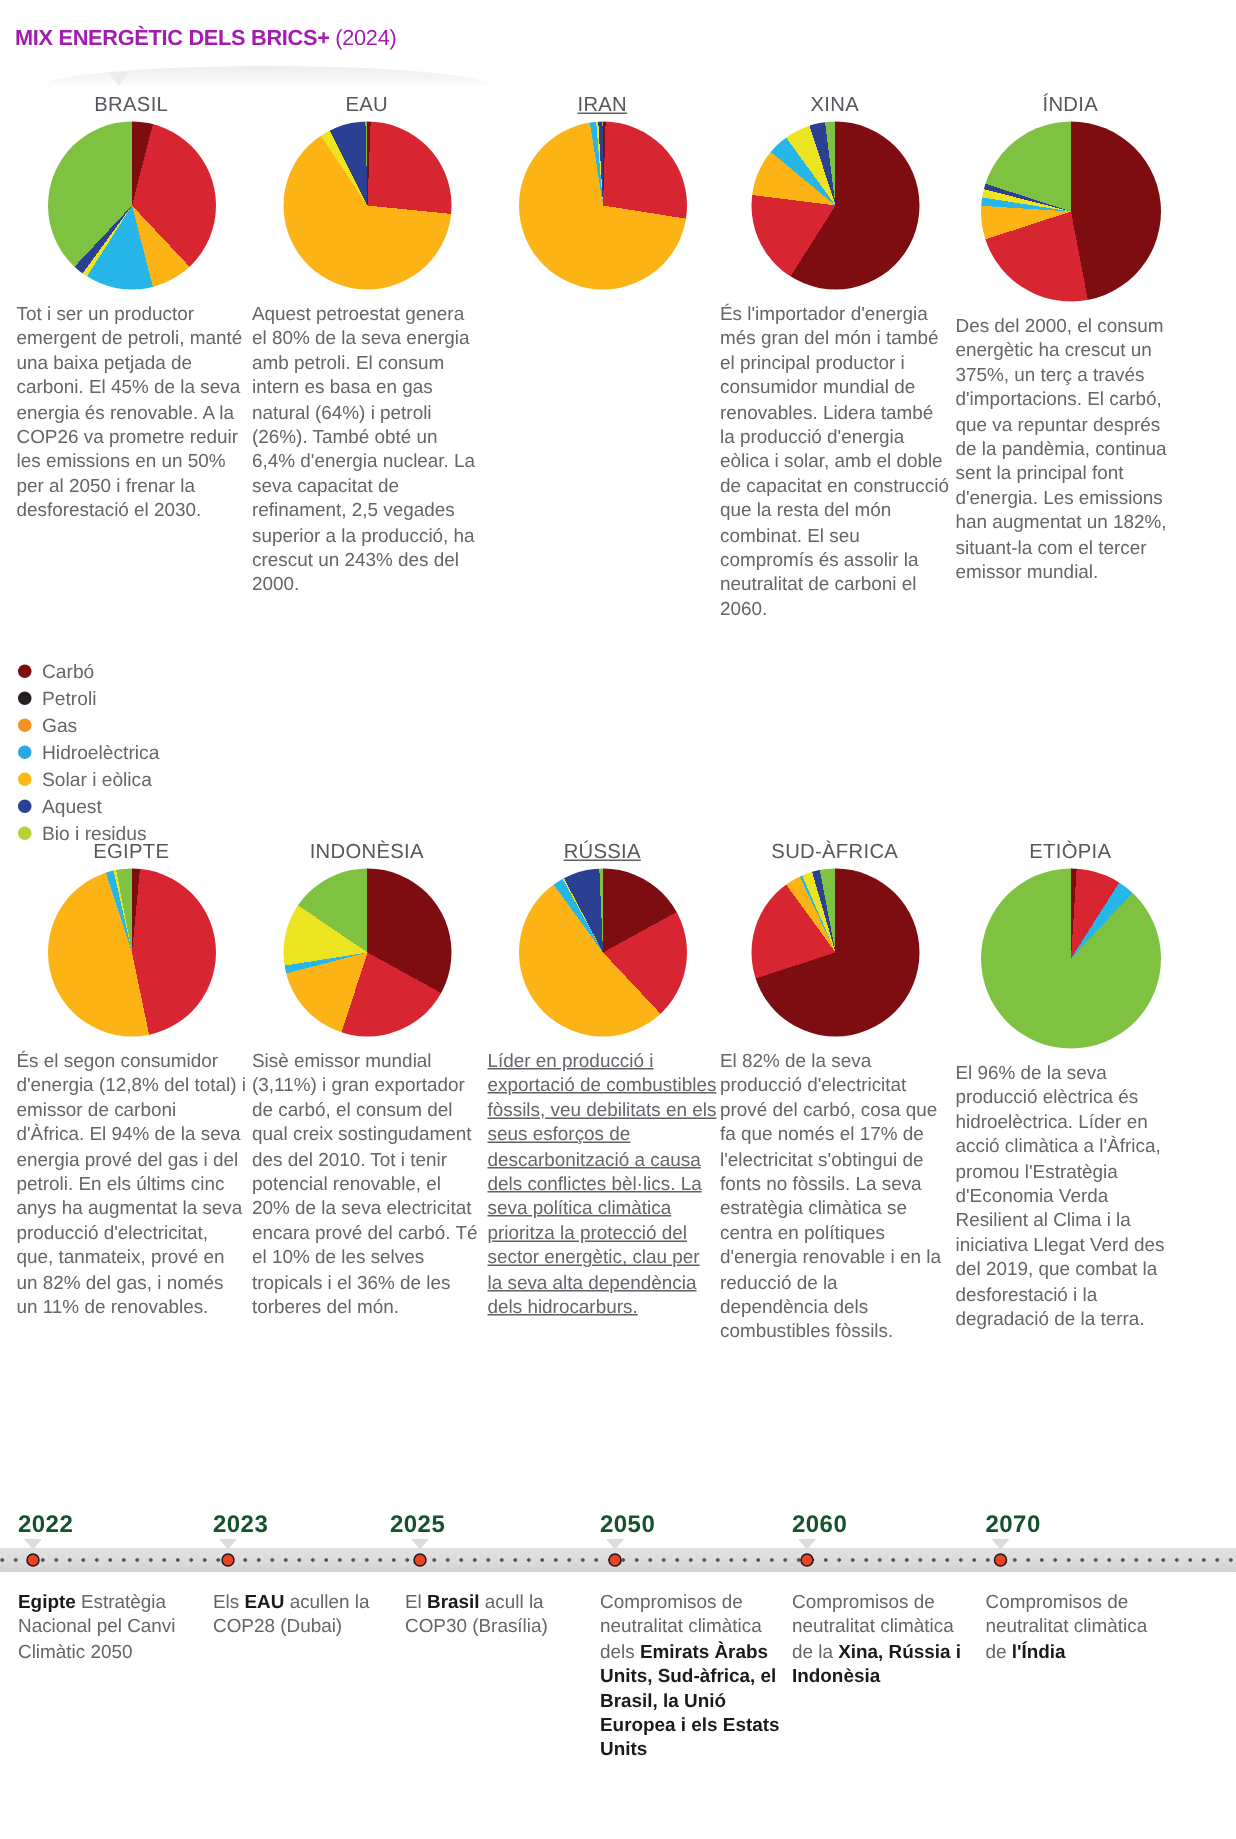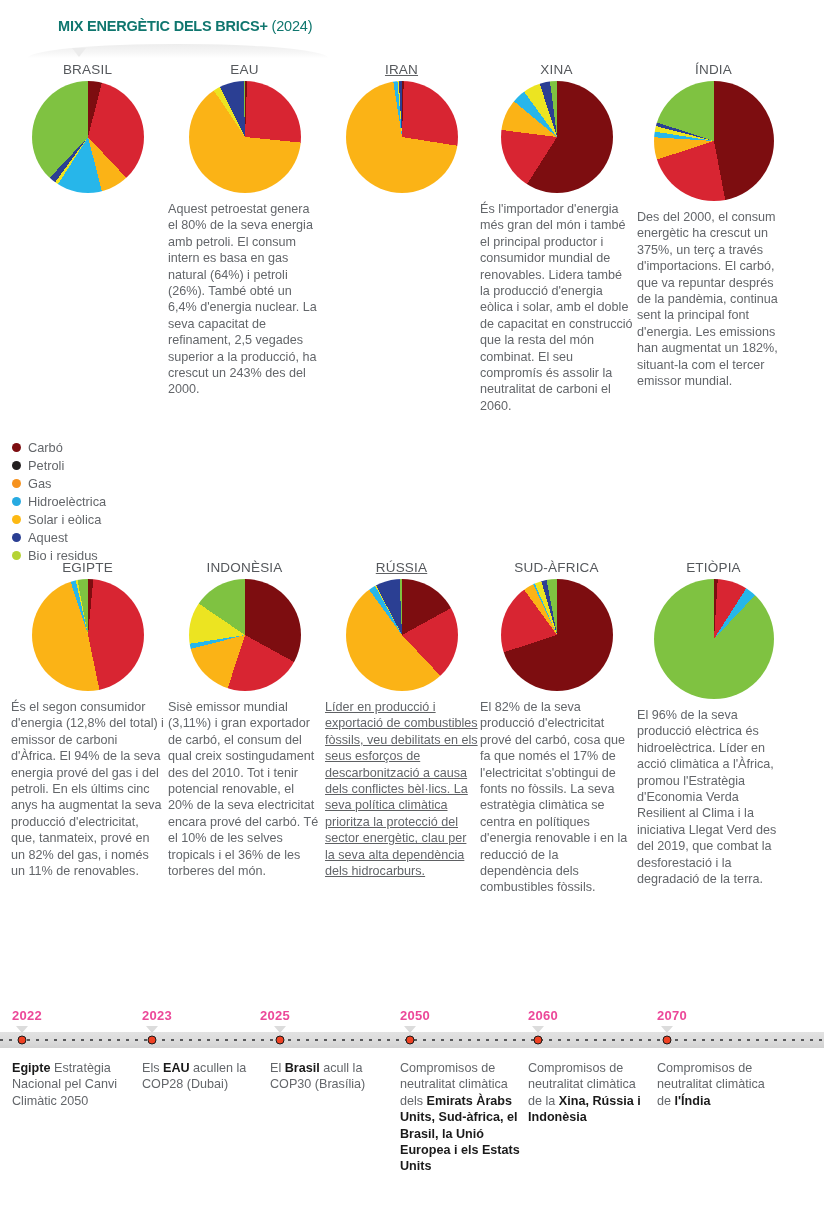--- a/index.html
+++ b/index.html
@@ -13,23 +13,22 @@
     overflow: hidden;
   }
   .page { position: relative; width: 824px; height: 1226px; }
 
   
   .header-title {
     position: absolute;
     left: 10px; top: 18px;
     font-size: 14.5px;
     letter-spacing: -0.2px;
-    color: #0f766e;
+    color: #a21caf;
     white-space: nowrap;
-    margin-left: 48px;
   }
   .header-title .bold { font-weight: bold; }
   .header-title .year { font-weight: normal; }
 
   .header-band {
     position: absolute;
     left: 28px; top: 44px;
     width: 300px; height: 14px;
     background: linear-gradient(to bottom, #ededed 0%, #f7f7f7 65%, #ffffff 100%);
     border-radius: 50% / 100% 100% 0 0;
@@ -117,23 +116,23 @@
 
   
   .timeline {
     position: absolute;
     left: 0; top: 1008px;
     width: 824px;
   }
   .tl-years { position: relative; height: 20px; }
   .tl-year {
     position: absolute;
-    font-size: 13px;
+    font-size: 16px;
     font-weight: bold;
-    color: #ec4899;
+    color: #14532d;
     letter-spacing: 0.3px;
   }
   .tl-bar {
     position: relative;
     margin-top: 4px;
     height: 16px;
     background: linear-gradient(to bottom, #e2e2e2 0%, #dcdcdc 50%, #d2d2d2 100%);
   }
   .tl-dots {
     position: absolute;
@@ -186,20 +185,21 @@
   <div class="header-band"></div>
   <div class="header-notch"></div>
 
   <div class="row row1">
     <div class="cell c0">
       <div class="country-name">BRASIL</div>
       <div class="pie-wrap">
         <div class="pie-shadow"></div>
         <div class="pie" style="background: conic-gradient(rgb(125, 13, 16) 0deg, rgb(125, 13, 16) 14.4deg, rgb(216, 37, 50) 14.4deg, rgb(216, 37, 50) 136.8deg, rgb(251, 179, 22) 136.8deg, rgb(251, 179, 22) 165.6deg, rgb(39, 182, 234) 165.6deg, rgb(39, 182, 234) 212.4deg, rgb(236, 228, 33) 212.4deg, rgb(236, 228, 33) 216deg, rgb(43, 63, 147) 216deg, rgb(43, 63, 147) 223.2deg, rgb(127, 194, 65) 223.2deg, rgb(127, 194, 65) 360deg);"></div>
       </div>
+      <div class="blurb">Tot i ser un productor emergent de petroli, manté una baixa petjada de carboni. El 45% de la seva energia és renovable. A la COP26 va prometre reduir les emissions en un 50% per al 2050 i frenar la desforestació el 2030.</div>
     </div>
     <div class="cell c1">
       <div class="country-name">EAU</div>
       <div class="pie-wrap">
         <div class="pie-shadow"></div>
         <div class="pie" style="background: conic-gradient(rgb(125, 13, 16) 0deg, rgb(125, 13, 16) 2.16deg, rgb(216, 37, 50) 2.16deg, rgb(216, 37, 50) 95.76deg, rgb(251, 179, 22) 95.76deg, rgb(251, 179, 22) 326.16deg, rgb(39, 182, 234) 326.16deg, rgb(39, 182, 234) 326.16deg, rgb(236, 228, 33) 326.16deg, rgb(236, 228, 33) 333.36deg, rgb(43, 63, 147) 333.36deg, rgb(43, 63, 147) 358.56deg, rgb(127, 194, 65) 358.56deg, rgb(127, 194, 65) 360deg);"></div>
       </div>
       <div class="blurb">Aquest petroestat genera el 80% de la seva energia amb petroli. El consum intern es basa en gas natural (64%) i petroli (26%). També obté un 6,4% d'energia nuclear. La seva capacitat de refinament, 2,5 vegades superior a la producció, ha crescut un 243% des del 2000.</div>
     </div>
     <div class="cell c2">

